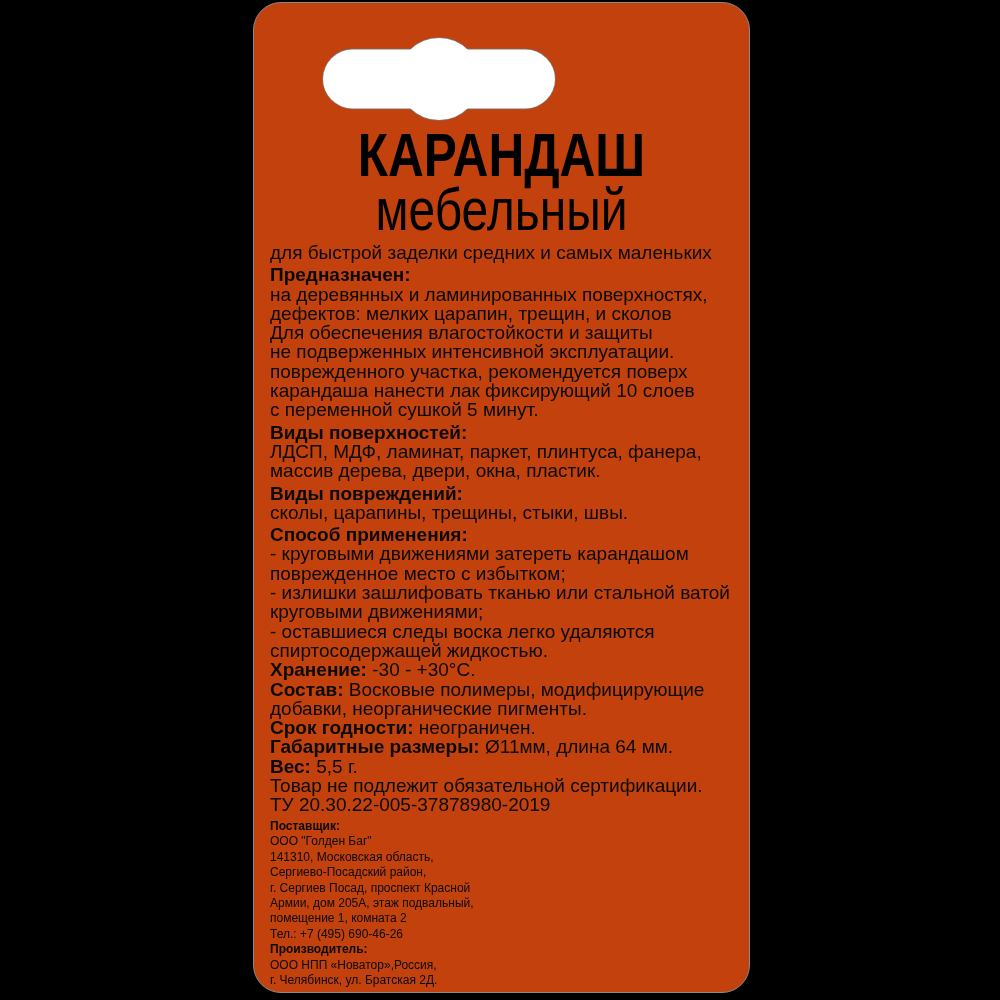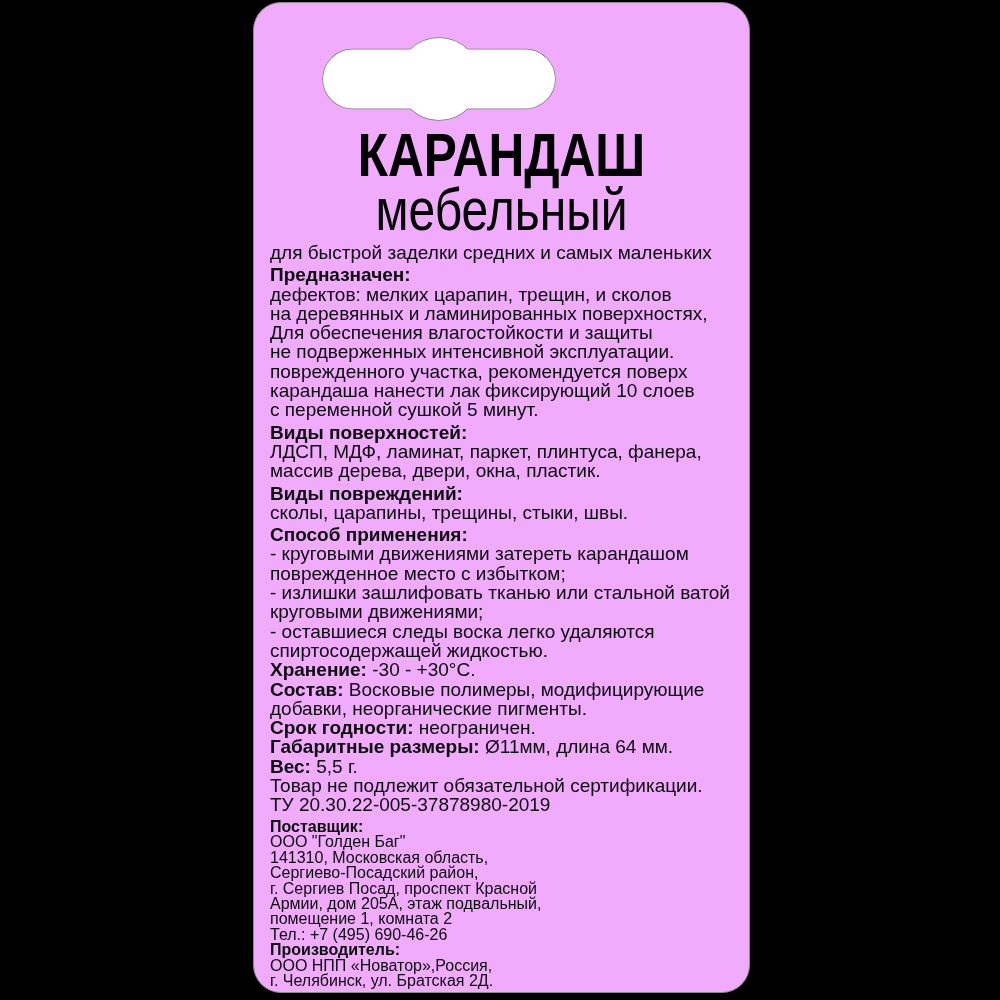--- a/index.html
+++ b/index.html
@@ -7,21 +7,21 @@
     width:1000px;height:1000px;
     background:#000;
     position:relative;
     font-family:"Liberation Sans", sans-serif;
     overflow:hidden;
   }
   .card{
     position:absolute;
     left:253px;top:2px;
     width:497px;height:991px;
-    background:#f0abfc;
+    background:#c2410c;
     border:1px solid #8a8a8a;
     border-radius:28px;
     box-sizing:border-box;
   }
   .slot{
     position:absolute;
     left:64px;top:28px;
     width:242px;height:96px;
   }
   .title{
@@ -53,21 +53,21 @@
     font-size:19px;
     line-height:19.3px;
     color:#0a0a0a;
   }
   .text-main .line{white-space:nowrap;}
   .text-main .heading{font-weight:700;margin-top:3px;}
   .text-main .heading:first-child{margin-top:0;}
   .text-small{
     position:absolute;
     top:816px;left:16px;right:6px;
-    font-size:16px;
+    font-size:12px;
     line-height:15.4px;
     color:#0a0a0a;
   }
   .text-small .line{white-space:nowrap;}
   .text-small .heading{font-weight:700;}
   b{font-weight:700;text-align:center;}
 </style>
 </head>
 <body>
 
@@ -82,22 +82,22 @@
   </svg>
 
   <div class="title">
     <div class="t1">КАРАНДАШ</div>
     <div class="t2">мебельный</div>
   </div>
 
   <div class="text-main">
       <div class="line">для быстрой заделки средних и самых маленьких</div>
       <div class="line heading">Предназначен:</div>
+      <div class="line">на деревянных и ламинированных поверхностях,</div>
       <div class="line">дефектов: мелких царапин, трещин, и сколов</div>
-      <div class="line">на деревянных и ламинированных поверхностях,</div>
       <div class="line">Для обеспечения влагостойкости и защиты</div>
       <div class="line">не подверженных интенсивной эксплуатации.</div>
       <div class="line">поврежденного участка, рекомендуется поверх</div>
       <div class="line">карандаша нанести лак фиксирующий 10 слоев</div>
       <div class="line">с переменной сушкой 5 минут.</div>
       <div class="line heading">Виды поверхностей:</div>
       <div class="line">ЛДСП, МДФ, ламинат, паркет, плинтуса, фанера,</div>
       <div class="line">массив дерева, двери, окна, пластик.</div>
       <div class="line heading">Виды повреждений:</div>
       <div class="line">сколы, царапины, трещины, стыки, швы.</div>

